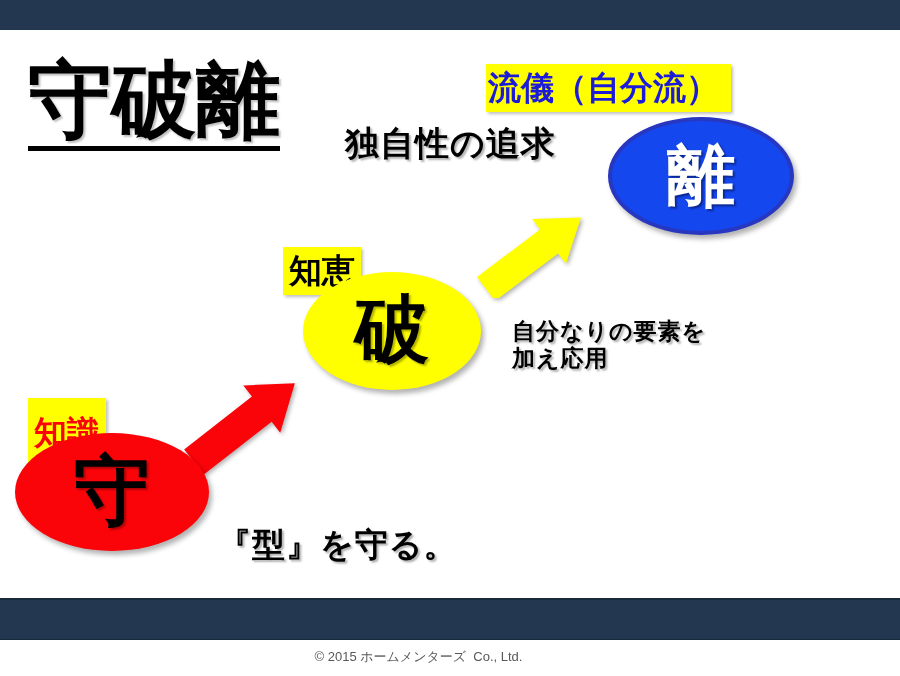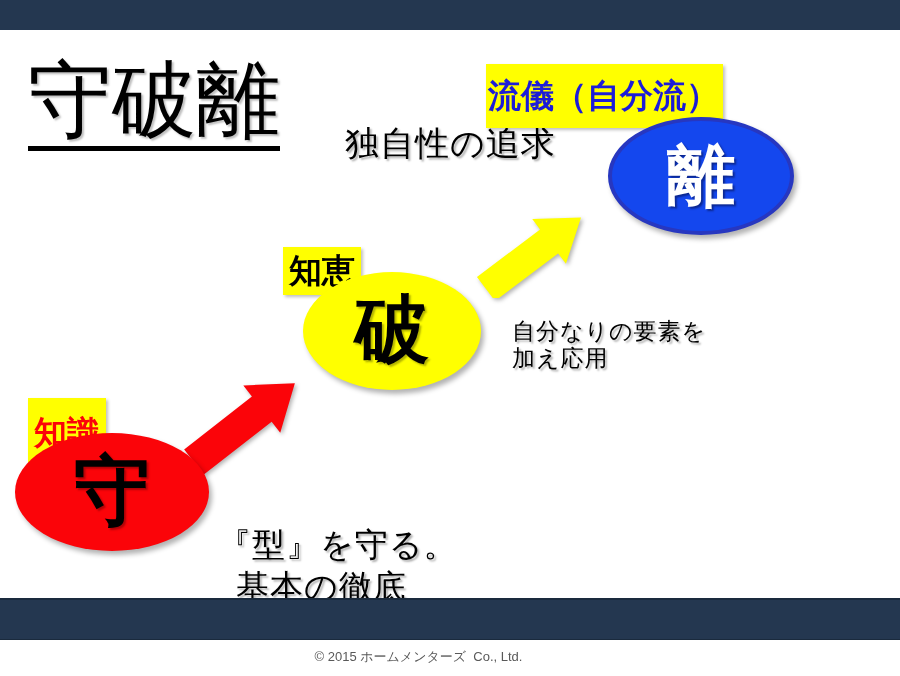--- a/index.html
+++ b/index.html
@@ -5,37 +5,37 @@
   html,body{margin:0;padding:0;background:#888;}
   .slide{
     position:relative;width:900px;height:676px;background:#fff;overflow:hidden;
     font-family:"Liberation Sans","DejaVu Sans",sans-serif;
   }
   .bar{position:absolute;left:0;width:900px;background:var(--navy);}
   .bar.top{top:0;height:30px;}
   .bar.bottom{top:598px;height:39px;border-top:2px solid #1a2a3d;border-bottom:1px solid #1a2a3d;}
   .page-title{
     position:absolute;left:28px;top:56px;
-    font-size:84px;font-weight:normal;color:var(--black);line-height:1.06;
+    font-size:84px;font-weight:bold;color:var(--black);line-height:1.06;
     letter-spacing:0px;border-bottom:5px solid var(--black);padding-bottom:1px;
     text-shadow:2px 2px 2px rgba(0,0,0,0.25);white-space:nowrap;
   }
   .big-text{
-    position:absolute;font-weight:normal;color:var(--black);
+    position:absolute;font-weight:bold;color:var(--black);
     text-shadow:2px 2px 2px rgba(0,0,0,0.3);white-space:nowrap;
   }
   .ri-desc{left:345px;top:121px;font-size:34px;letter-spacing:1px;}
   .ha-desc{left:512px;top:318px;font-size:23px;line-height:1.18;letter-spacing:1px;}
   .shu-desc{left:218px;top:484px;font-size:33px;line-height:1.28;letter-spacing:1px;margin-top:40px;}
   .shu-desc .line2{padding-left:18px;}
   .tag{
     position:absolute;background:var(--yellow);font-weight:bold;white-space:nowrap;
     display:flex;align-items:center;box-shadow:2px 2px 3px rgba(0,0,0,0.25);
   }
-  .tag-ri{left:486px;top:64px;height:64px;font-size:33px;color:var(--blueText);padding:0 4px 0 2px;}
+  .tag-ri{left:486px;top:64px;height:48px;font-size:33px;color:var(--blueText);padding:0 12px 0 2px;}
   .tag-ha{left:268px;top:247px;height:48px;font-size:33px;color:var(--black);padding:0 6px;margin-left:15px;}
   .tag-shu{left:28px;top:398px;height:45px;font-size:33px;color:var(--red);padding:13px 6px;}
   .ellipse{
     position:absolute;border-radius:50%;display:flex;align-items:center;justify-content:center;
     font-weight:bold;box-shadow:3px 4px 5px rgba(0,0,0,0.3);
   }
   .ellipse-ri{left:608px;top:117px;width:186px;height:118px;background:var(--blueFill);
     border:4px solid var(--blueBorder);box-sizing:border-box;color:var(--white);font-size:68px;
     text-shadow:2px 2px 2px rgba(0,0,30,0.45);}
   .ellipse-ha{left:303px;top:272px;width:178px;height:118px;background:var(--yellow);
@@ -87,20 +87,19 @@
   </svg>
 
   <div class="tag tag-shu">知識</div>
 
   <div class="ellipse ellipse-shu">
     <span>守</span>
   </div>
 
   <div class="big-text shu-desc">
     <div class="line1">『型』を守る。</div>
-    <div class="line2">基本の徹底</div>
   </div>
 
   <div class="bar bottom"></div>
 
   <div class="footer-text">© 2015 ホームメンターズ  Co., Ltd.</div>
 
 </div>
 
 </body></html>

